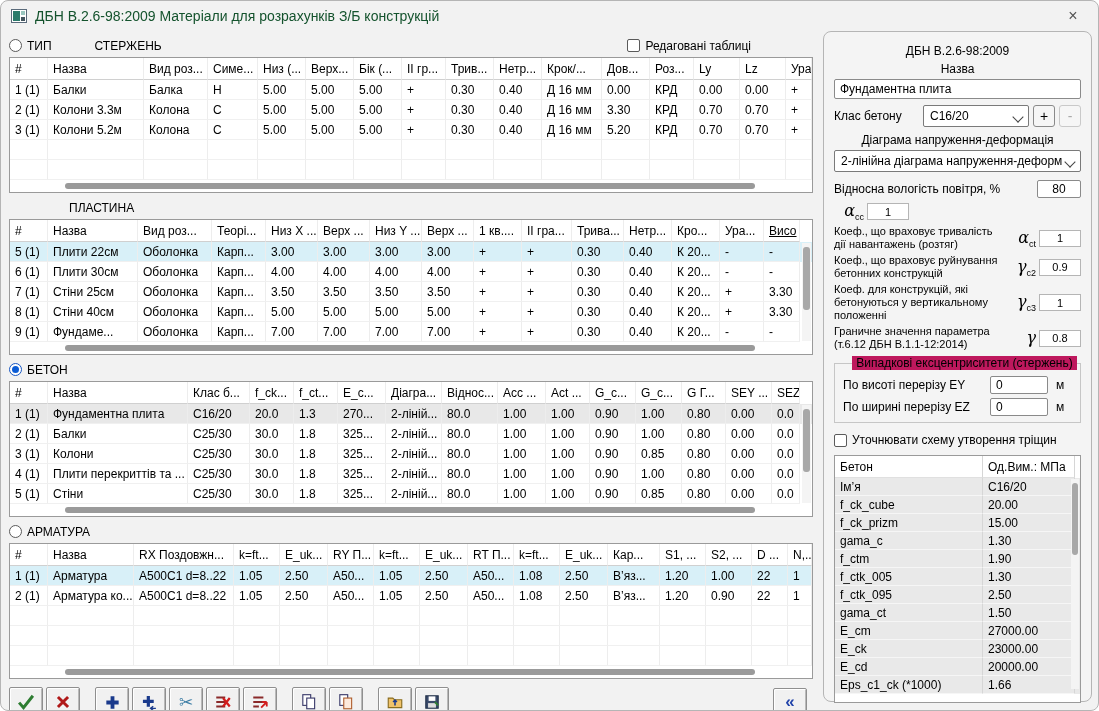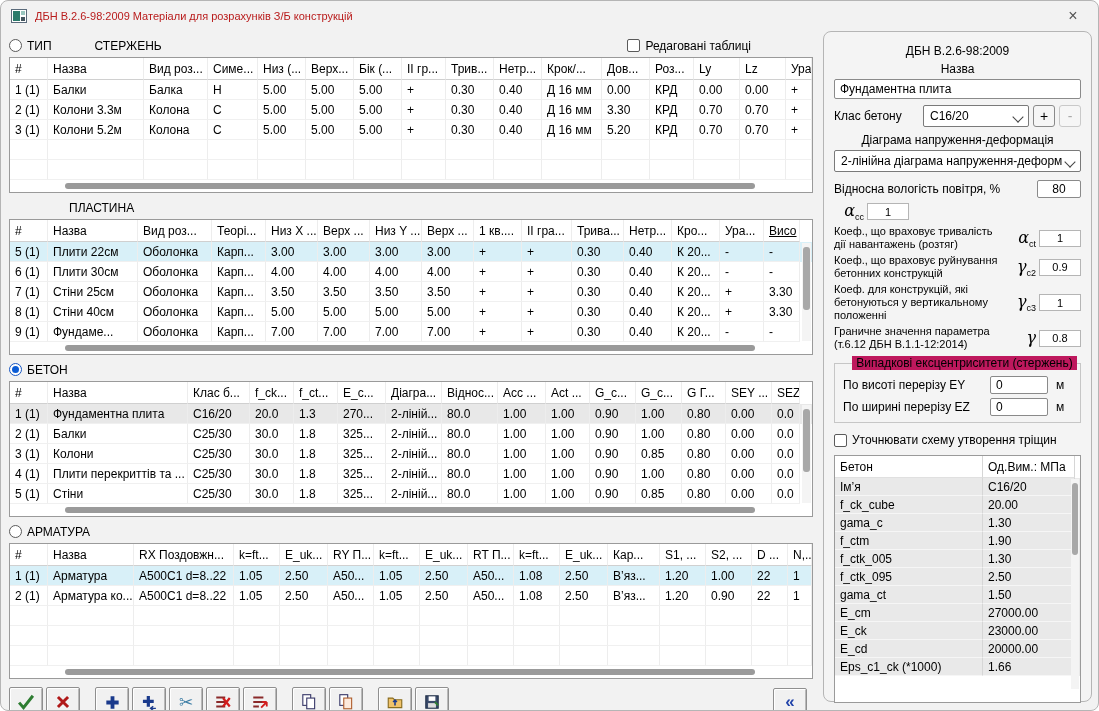--- a/index.html
+++ b/index.html
@@ -1,20 +1,20 @@
 <!DOCTYPE html>
 <html><head>
 <meta charset="utf-8">
 <style>
   html,body{margin:0;padding:0;background:#fff;font-family:"Liberation Sans",sans-serif;}
   .window{position:relative;width:1099px;height:711px;background:#f2f2f2;border:1px solid #b5b5b5;
           border-radius:8px;box-sizing:border-box;overflow:hidden;}
   
   .titlebar{height:30px;display:flex;align-items:center;padding:0 10px;gap:8px;}
-  .title{font-size:11px;color:#b91c1c;}
+  .title{font-size:14px;color:#14532d;}
   .close-btn{margin-left:auto;width:30px;height:26px;display:flex;align-items:center;justify-content:center;
              font-size:16px;color:#555;cursor:default;}
   
   .leftcol{position:absolute;left:8px;top:34px;width:806px;}
   .secrow{display:flex;align-items:center;height:17px;margin:2px 0 3px 0;font-size:12px;}
   .radio{width:13px;height:13px;border:1px solid #5a5a5a;border-radius:50%;background:#fff;margin-right:5px;
          box-sizing:border-box;position:relative;flex:none;}
   .radio.sel{border-color:#1857c3;}
   .radio.sel::after{content:"";position:absolute;left:2px;top:2px;width:7px;height:7px;border-radius:50%;background:#0b5cd5;}
   .chk{width:13px;height:13px;border:1px solid #5a5a5a;border-radius:2px;background:#fff;margin-right:5px;box-sizing:border-box;flex:none;}
@@ -753,20 +753,24 @@
           </div>
           <div class="trow">
             <div class="tcell" style="width: 148px;">Ім’я</div>
             <div class="tcell" style="width: 92px;">C16/20</div>
           </div>
           <div class="trow">
             <div class="tcell" style="width: 148px;">f_ck_cube</div>
             <div class="tcell" style="width: 92px;">20.00</div>
           </div>
           <div class="trow">
+            <div class="tcell" style="width: 148px;">f_ck_prizm</div>
+            <div class="tcell" style="width: 92px;">15.00</div>
+          </div>
+          <div class="trow">
             <div class="tcell" style="width: 148px;">gama_c</div>
             <div class="tcell" style="width: 92px;">1.30</div>
           </div>
           <div class="trow">
             <div class="tcell" style="width: 148px;">f_ctm</div>
             <div class="tcell" style="width: 92px;">1.90</div>
           </div>
           <div class="trow">
             <div class="tcell" style="width: 148px;">f_ctk_005</div>
             <div class="tcell" style="width: 92px;">1.30</div>

